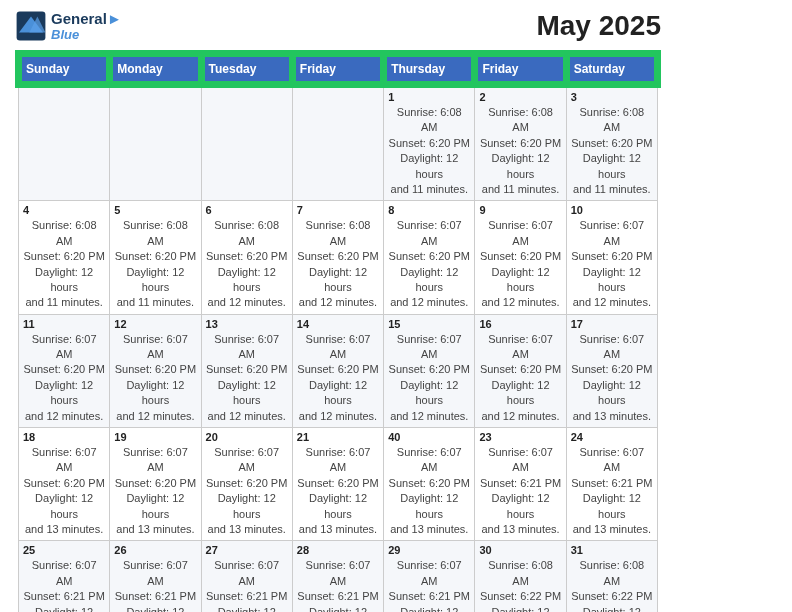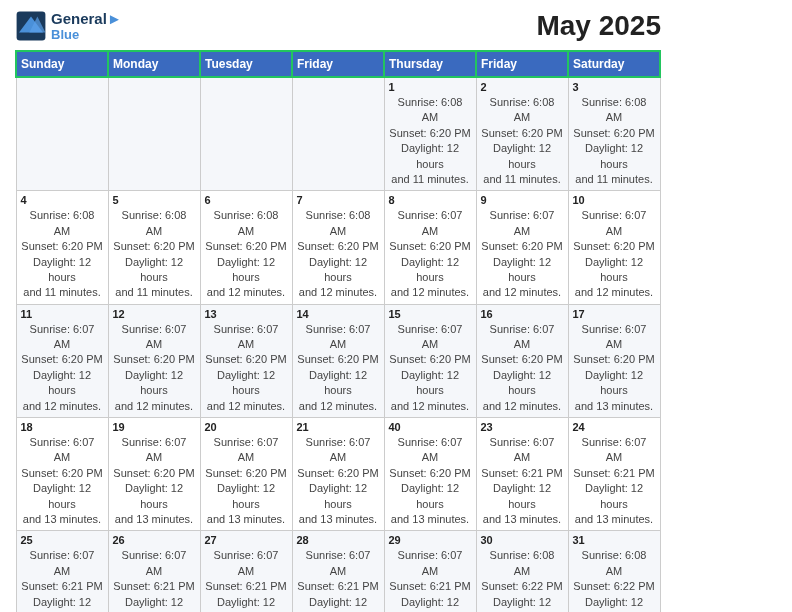--- a/index.html
+++ b/index.html
@@ -48,21 +48,21 @@
       border-collapse: collapse;
       table-layout: fixed;
     }
     .calendar th {
       background: #3a6abf;
       color: #fff;
       font-size: 12px;
       font-weight: bold;
       padding: 5px 4px;
       text-align: left;
-      border: 2px solid #22c55e;
+      border: 7px solid #22c55e;
     }
     .calendar td {
       border: 1px solid #ccc;
       vertical-align: top;
       padding: 3px 4px;
       font-size: 9.5px;
       color: #333;
       background: #fff;
       height: 78px;
       width: 14.28%;
@@ -96,21 +96,21 @@
 <div class="page">
   <div class="header">
     <div class="logo">
       <svg class="logo-icon" viewBox="0 0 40 40">
         <rect x="2" y="2" width="36" height="36" rx="4" fill="#1a3a5c"></rect>
         <polygon points="20,8 35,28 5,28" fill="#4a90d9"></polygon>
         <polygon points="28,8 38,28 18,28" fill="#5ba0e8" opacity="0.7"></polygon>
       </svg>
       <div>
         <div style="font-size:15px;font-weight:bold;color:#1a3a5c;">General<span style="color:#4a90d9;">►</span></div>
-        <div style="font-size:13px;font-weight:bold;color:#4a90d9;">Blue</div>
+        <div style="font-size:13px;font-weight:bold;color:#4a90d9;font-style:italic;">Blue</div>
       </div>
     </div>
     <div class="title-block">
       <div class="month-year">May 2025</div>
     </div>
   </div>
 
   <table class="calendar">
     <thead>
       <tr id="weekday-header">

